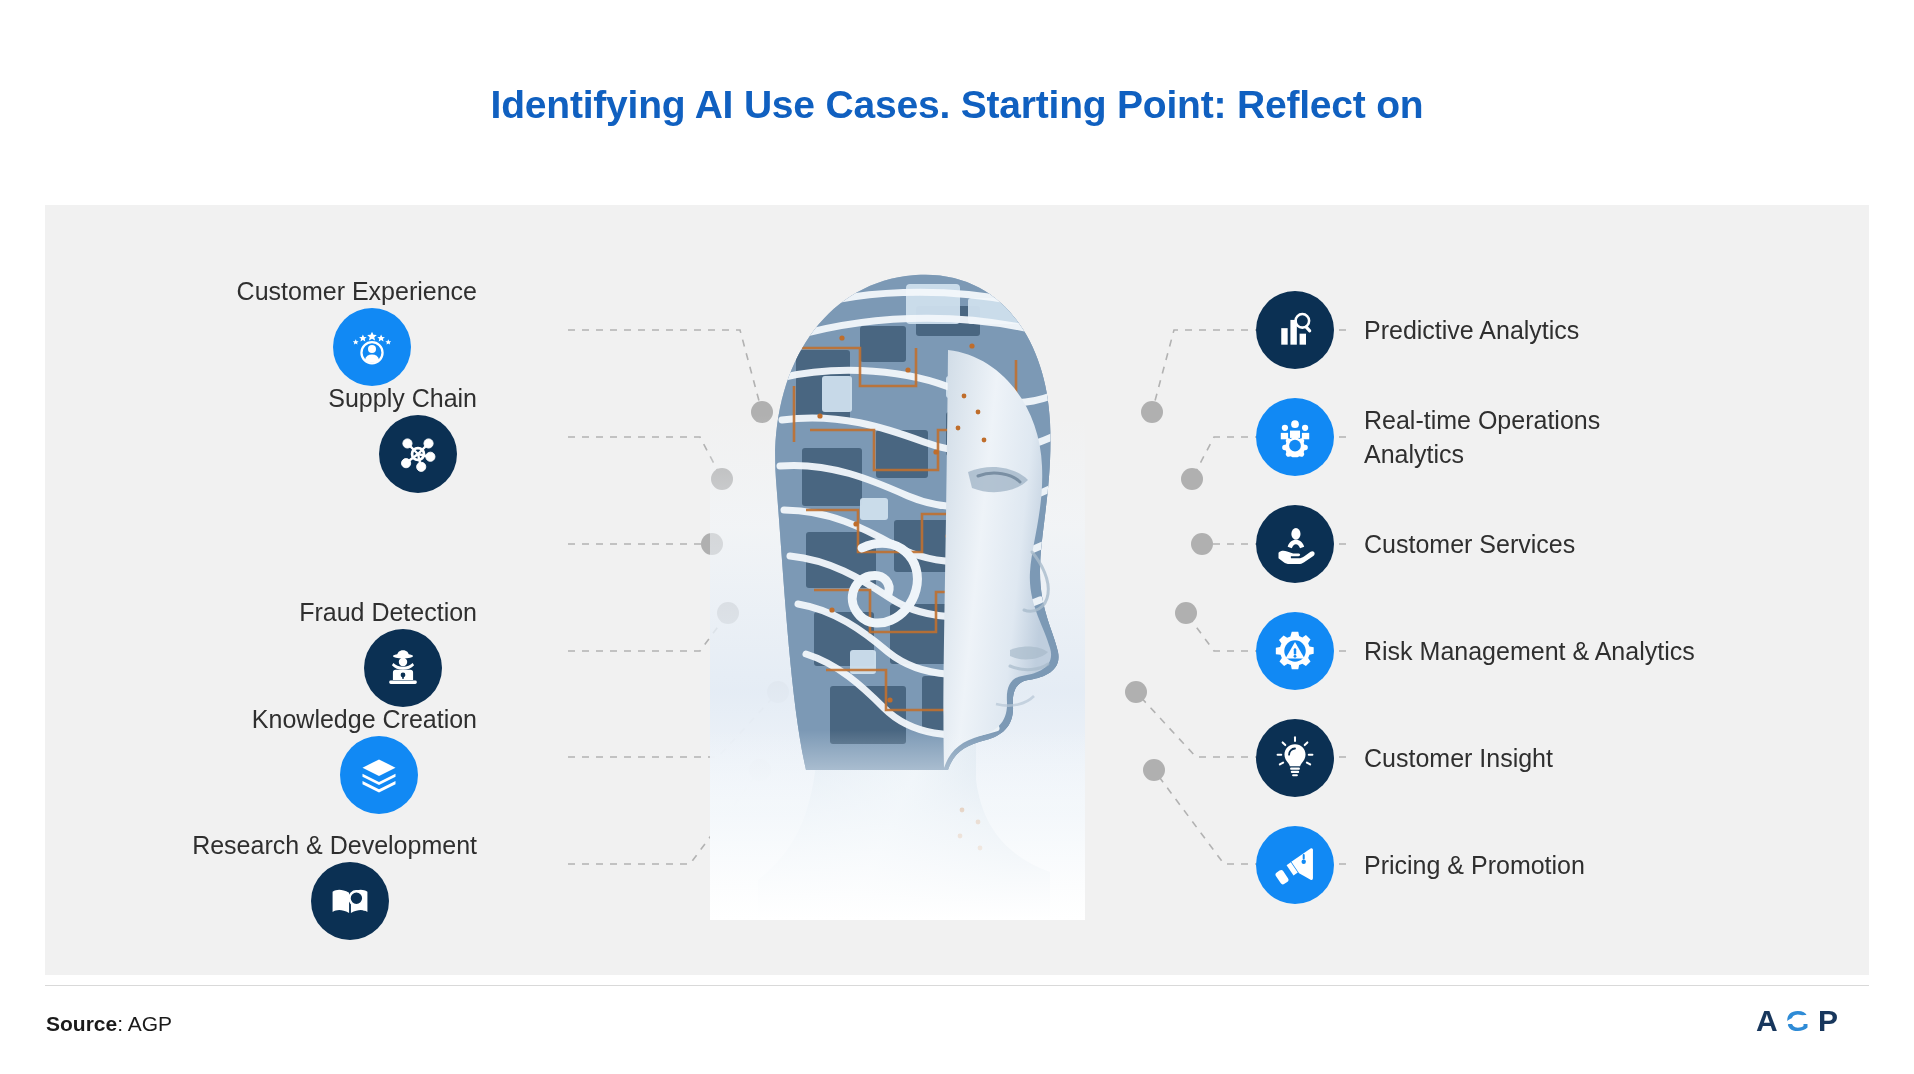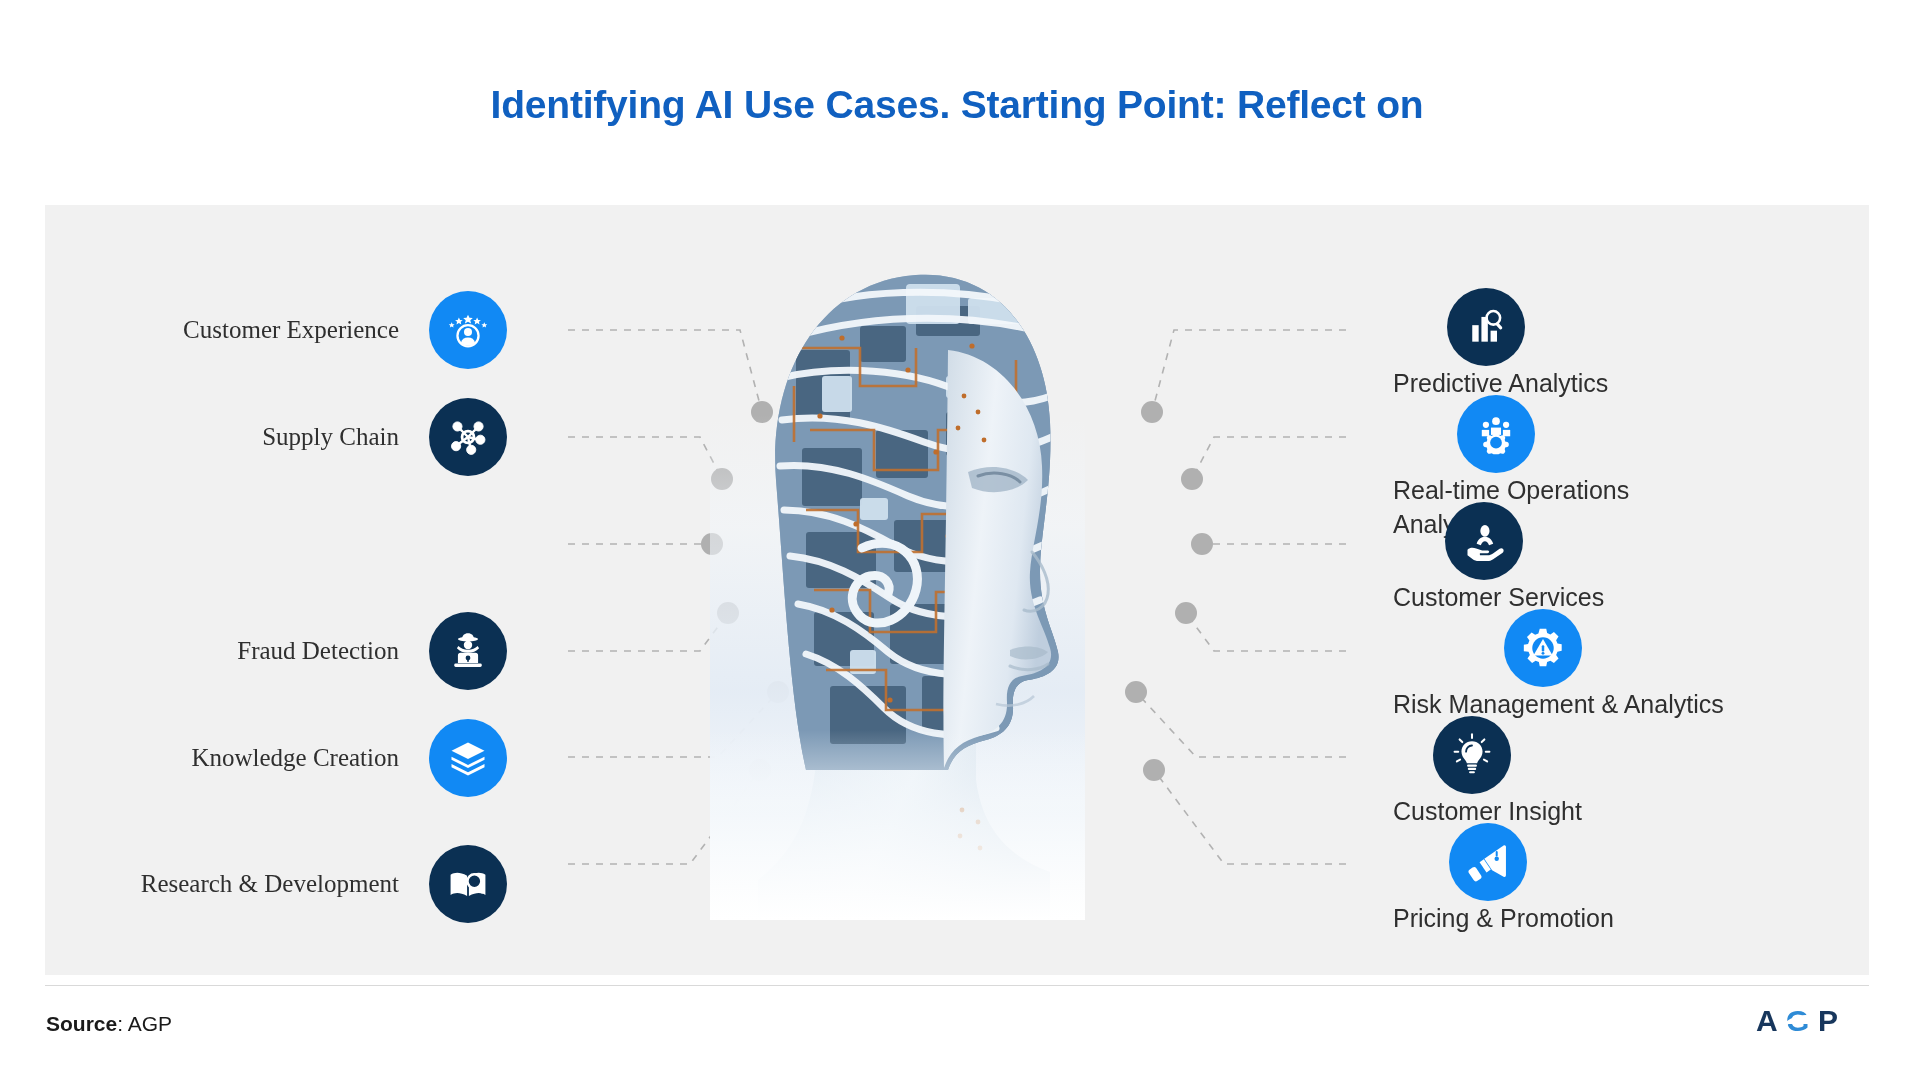--- a/index.html
+++ b/index.html
@@ -54,22 +54,22 @@
   
   .links { position: absolute; left: 0; top: 0; width: 1914px; height: 1074px; }
 
   
   .item {
     position: absolute;
     display: flex;
     align-items: center;
     height: 84px;
   }
-  .item.left  { right: 1407px; flex-direction: row; justify-content: flex-end; font-family: Liberation Serif, serif; }
-  .item.right { left: 1363px; flex-direction: column; }
+  .item.left  { right: 1407px; flex-direction: column; justify-content: center; }
+  .item.right { left: 1256px; flex-direction: row; }
 
   .label {
     font-size: 25px;
     color: #2f2f2f;
     line-height: 34px;
     white-space: pre-line;
   }
   .item.left  .label { text-align: right;  margin-right: 30px; }
   .item.right .label { text-align: left;   margin-left: 30px; }
 

